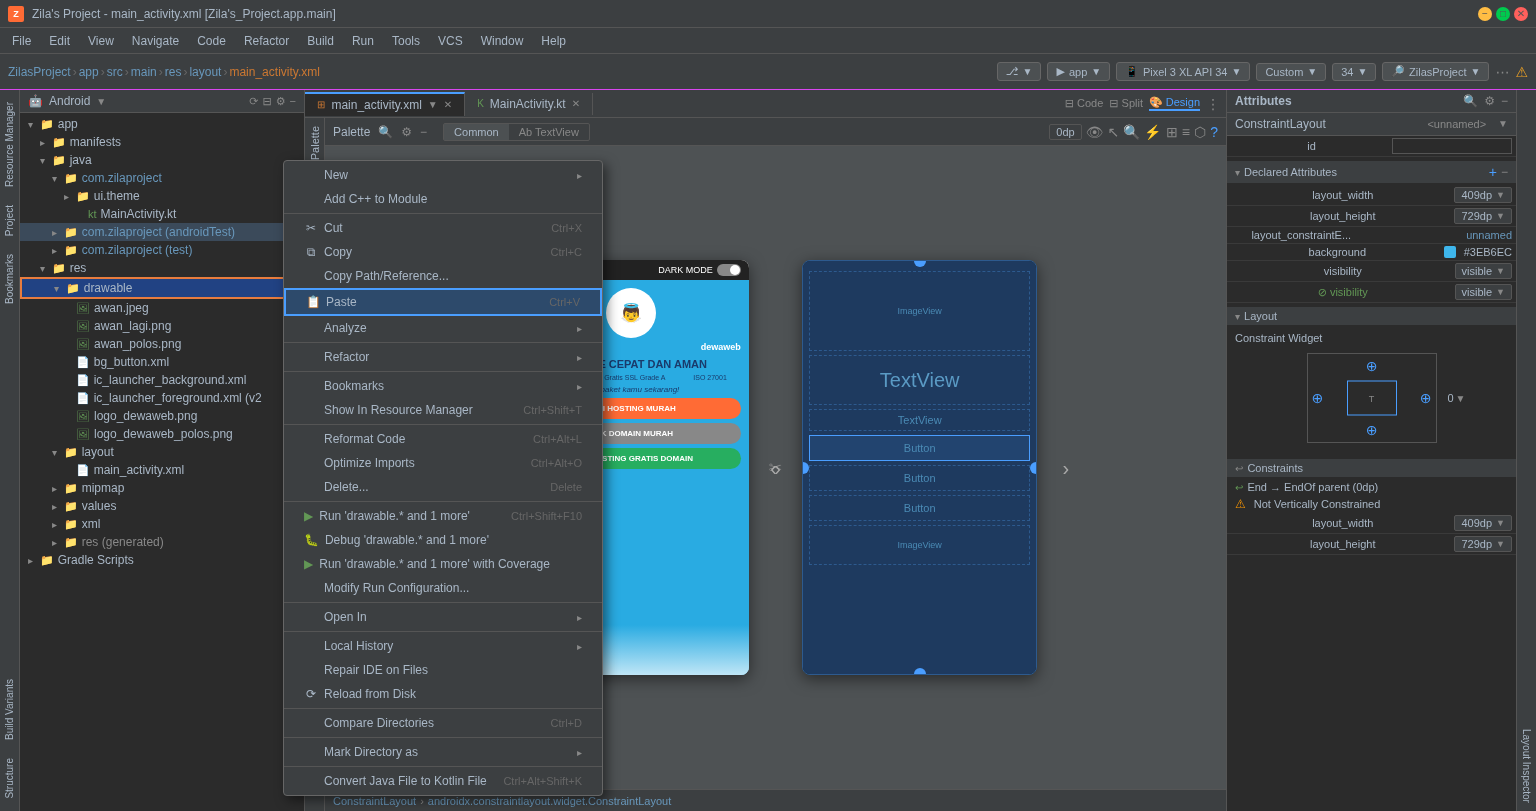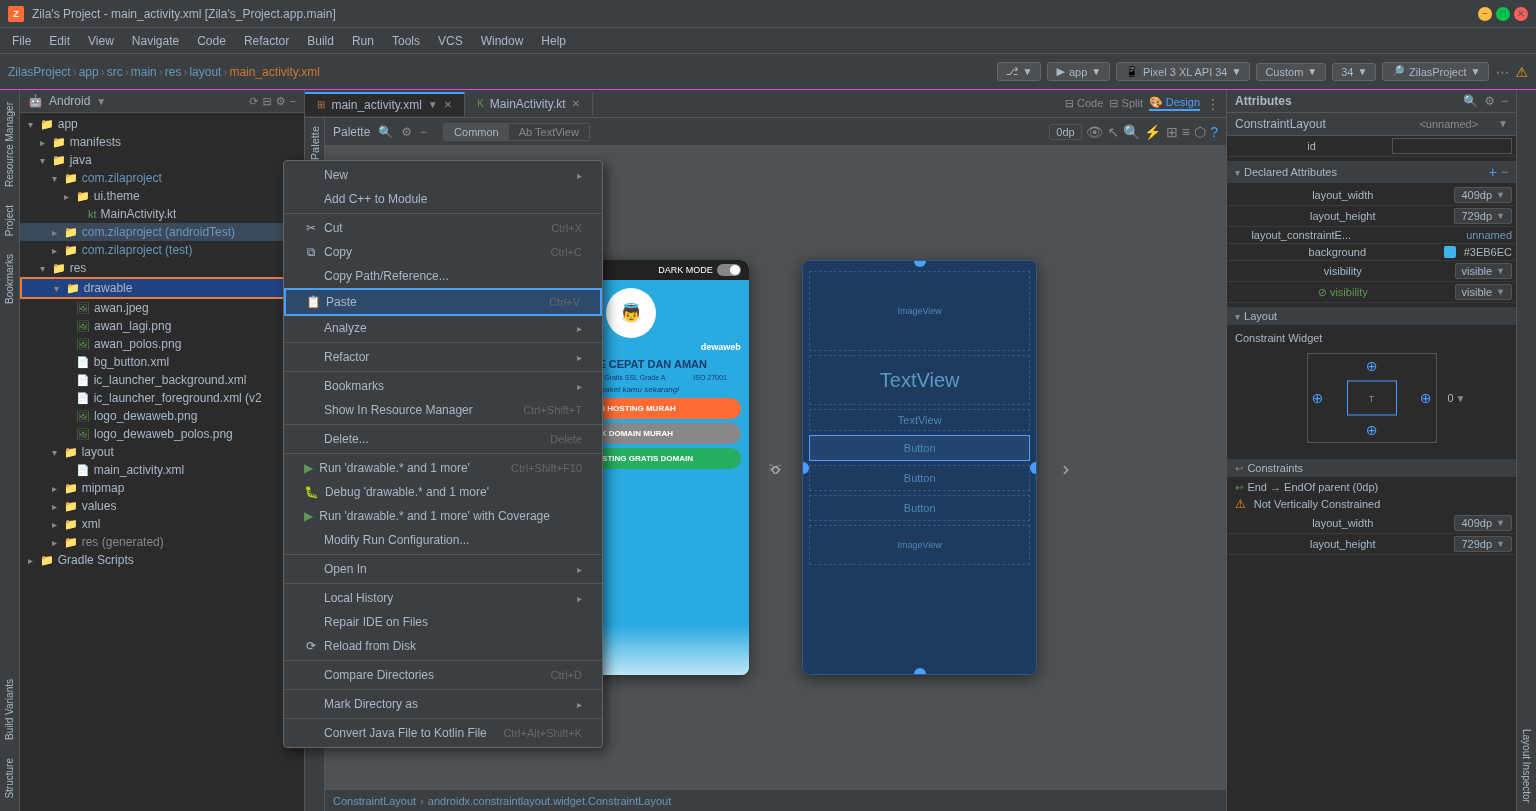--- a/index.html
+++ b/index.html
@@ -453,21 +453,35 @@
 
     <div class="ctx-item">
       <div class="ctx-item-left">
         <span class="ctx-item-icon"></span>
         <span>Show In Resource Manager</span>
       </div>
       <span class="shortcut">Ctrl+Shift+T</span>
     </div>
     <div class="ctx-sep"></div>
 
-
+    <div class="ctx-item">
+      <div class="ctx-item-left">
+        <span class="ctx-item-icon"></span>
+        <span>Reformat Code</span>
+      </div>
+      <span class="shortcut">Ctrl+Alt+L</span>
+    </div>
+
+    <div class="ctx-item">
+      <div class="ctx-item-left">
+        <span class="ctx-item-icon"></span>
+        <span>Optimize Imports</span>
+      </div>
+      <span class="shortcut">Ctrl+Alt+O</span>
+    </div>
 
     <div class="ctx-item">
       <div class="ctx-item-left">
         <span class="ctx-item-icon"></span>
         <span>Delete...</span>
       </div>
       <span class="shortcut">Delete</span>
     </div>
     <div class="ctx-sep"></div>
 
@@ -708,21 +722,21 @@
       <span class="attr-title">Attributes</span>
       <div class="attr-tools">
         <span>🔍</span>
         <span>⚙</span>
         <span>−</span>
       </div>
     </div>
 
     <div style="background:#3c3f41; padding:4px 8px; border-bottom:1px solid #555; display:flex; align-items:center; justify-content:space-between;">
       <span style="color:#a9b7c6; font-size:12px;">ConstraintLayout</span>
-      <div style="display:flex; gap:20px;">
+      <div style="display:flex; gap:12px;">
         <span style="color:#888; font-size:11px;">&lt;unnamed&gt;</span>
         <span style="color:#888; font-size:10px;">▼</span>
       </div>
     </div>
 
     <div class="attr-row">
       <span class="attr-name">id</span>
       <input type="text" style="background: rgb(43, 43, 43); border: 1px solid rgb(85, 85, 85); color: rgb(169, 183, 198); padding: 1px 4px; font-size: 11px; width: 120px;" value="">
     </div>
 

